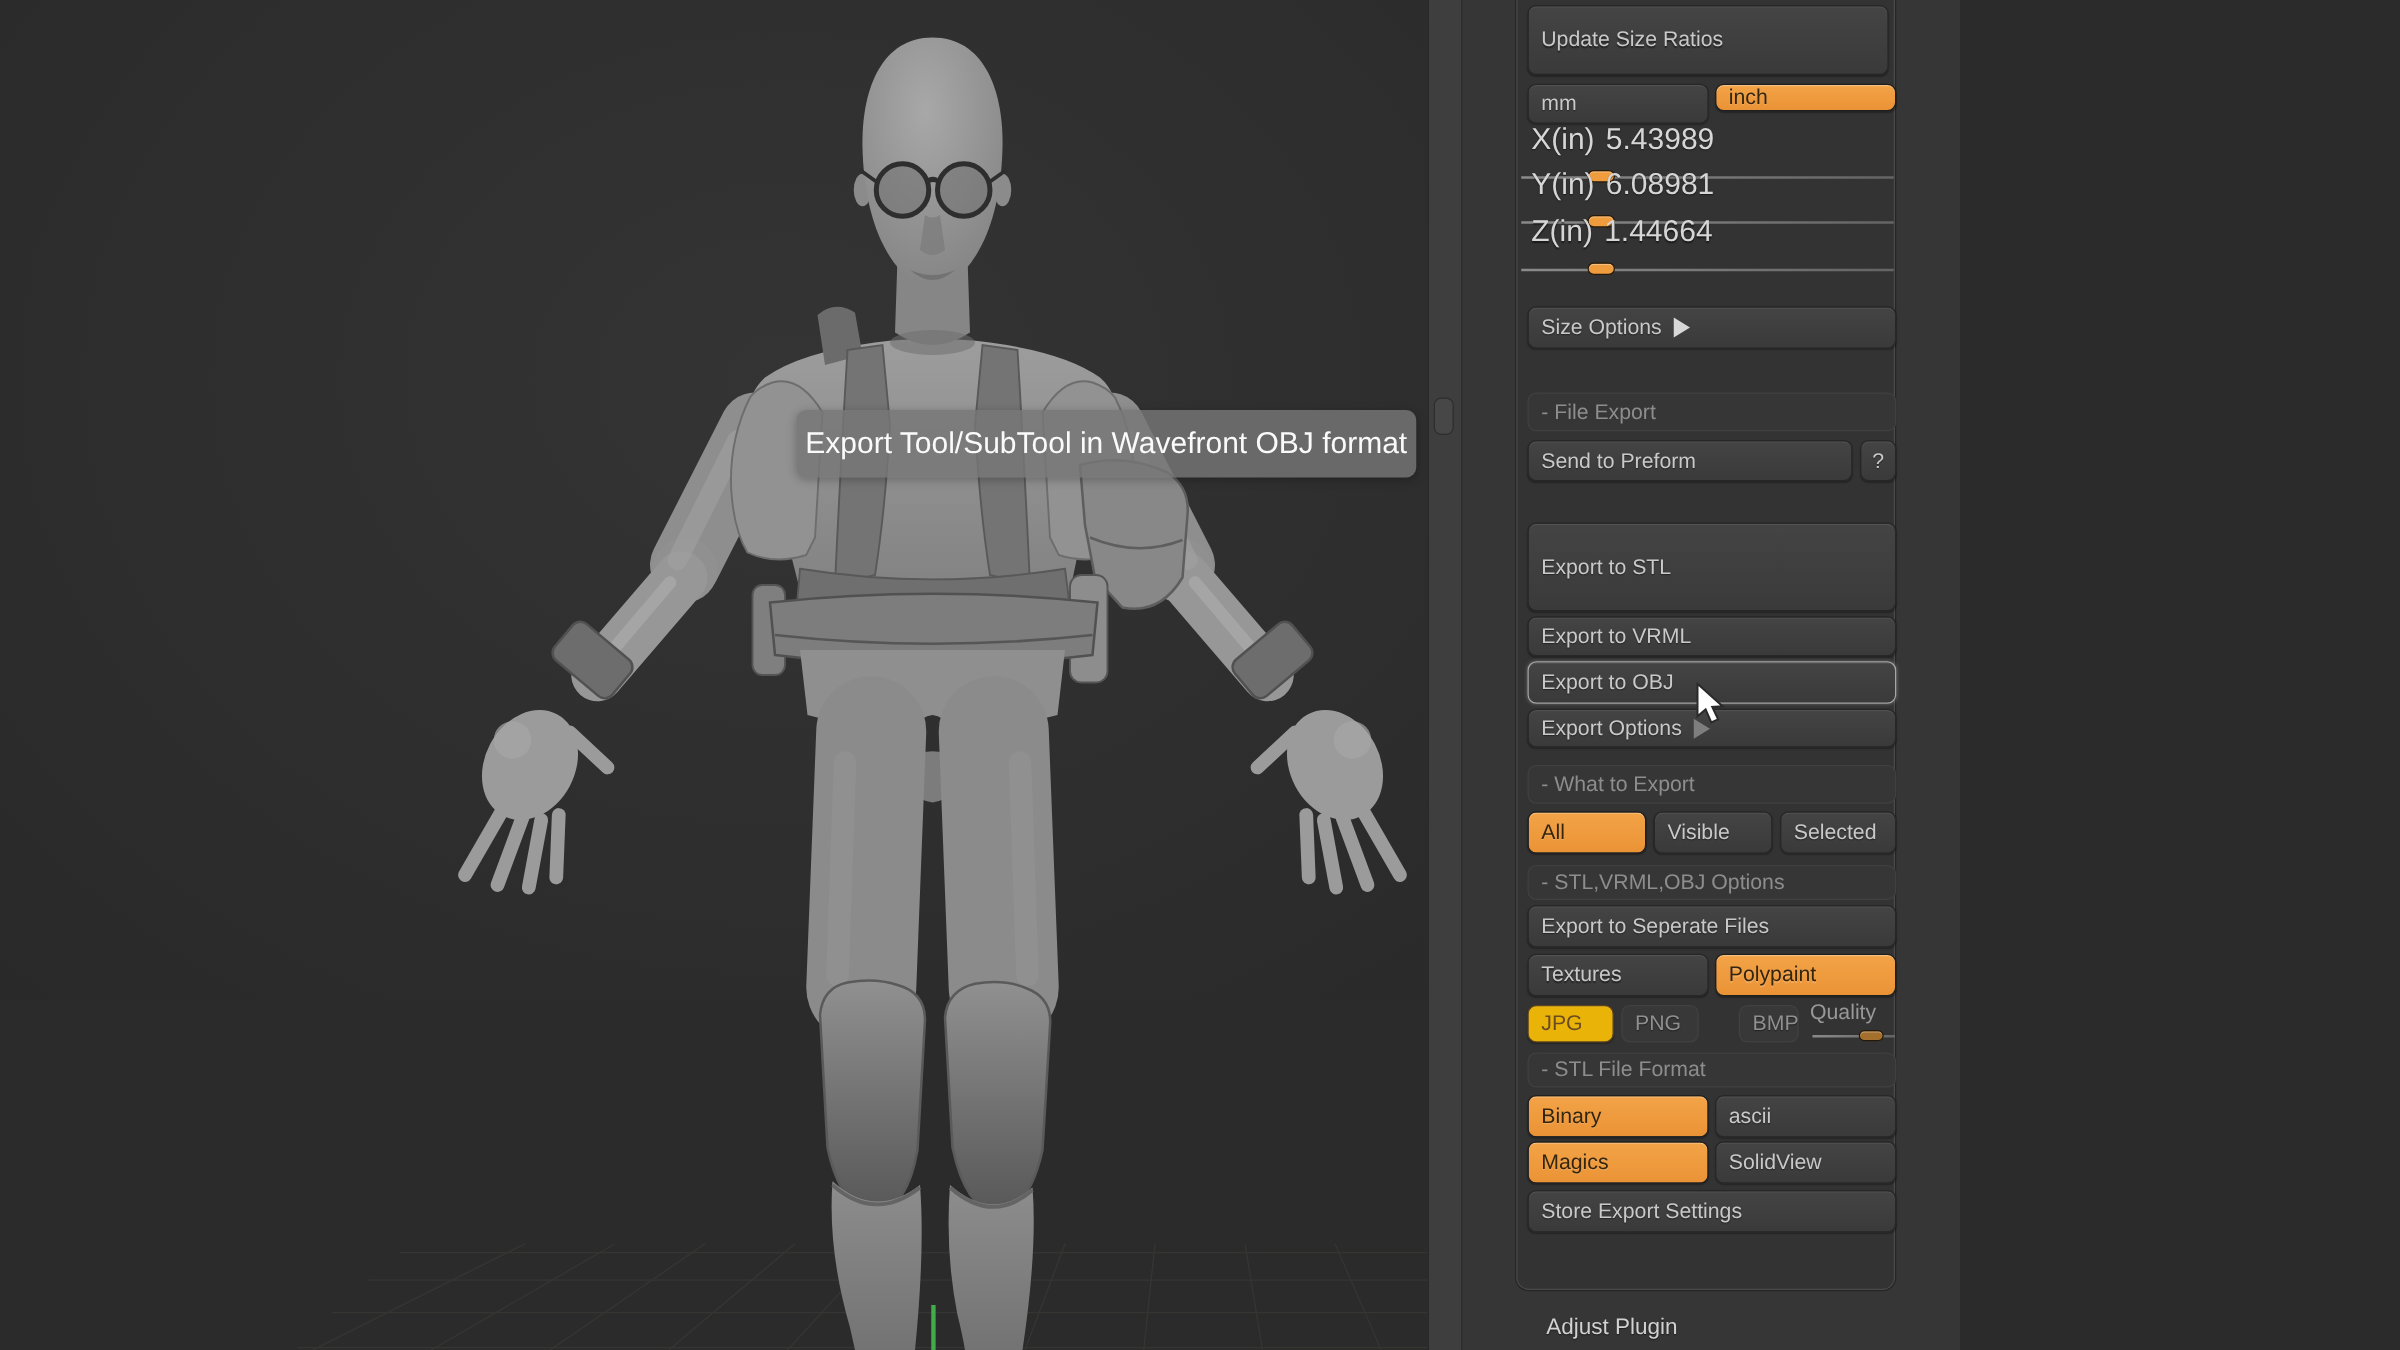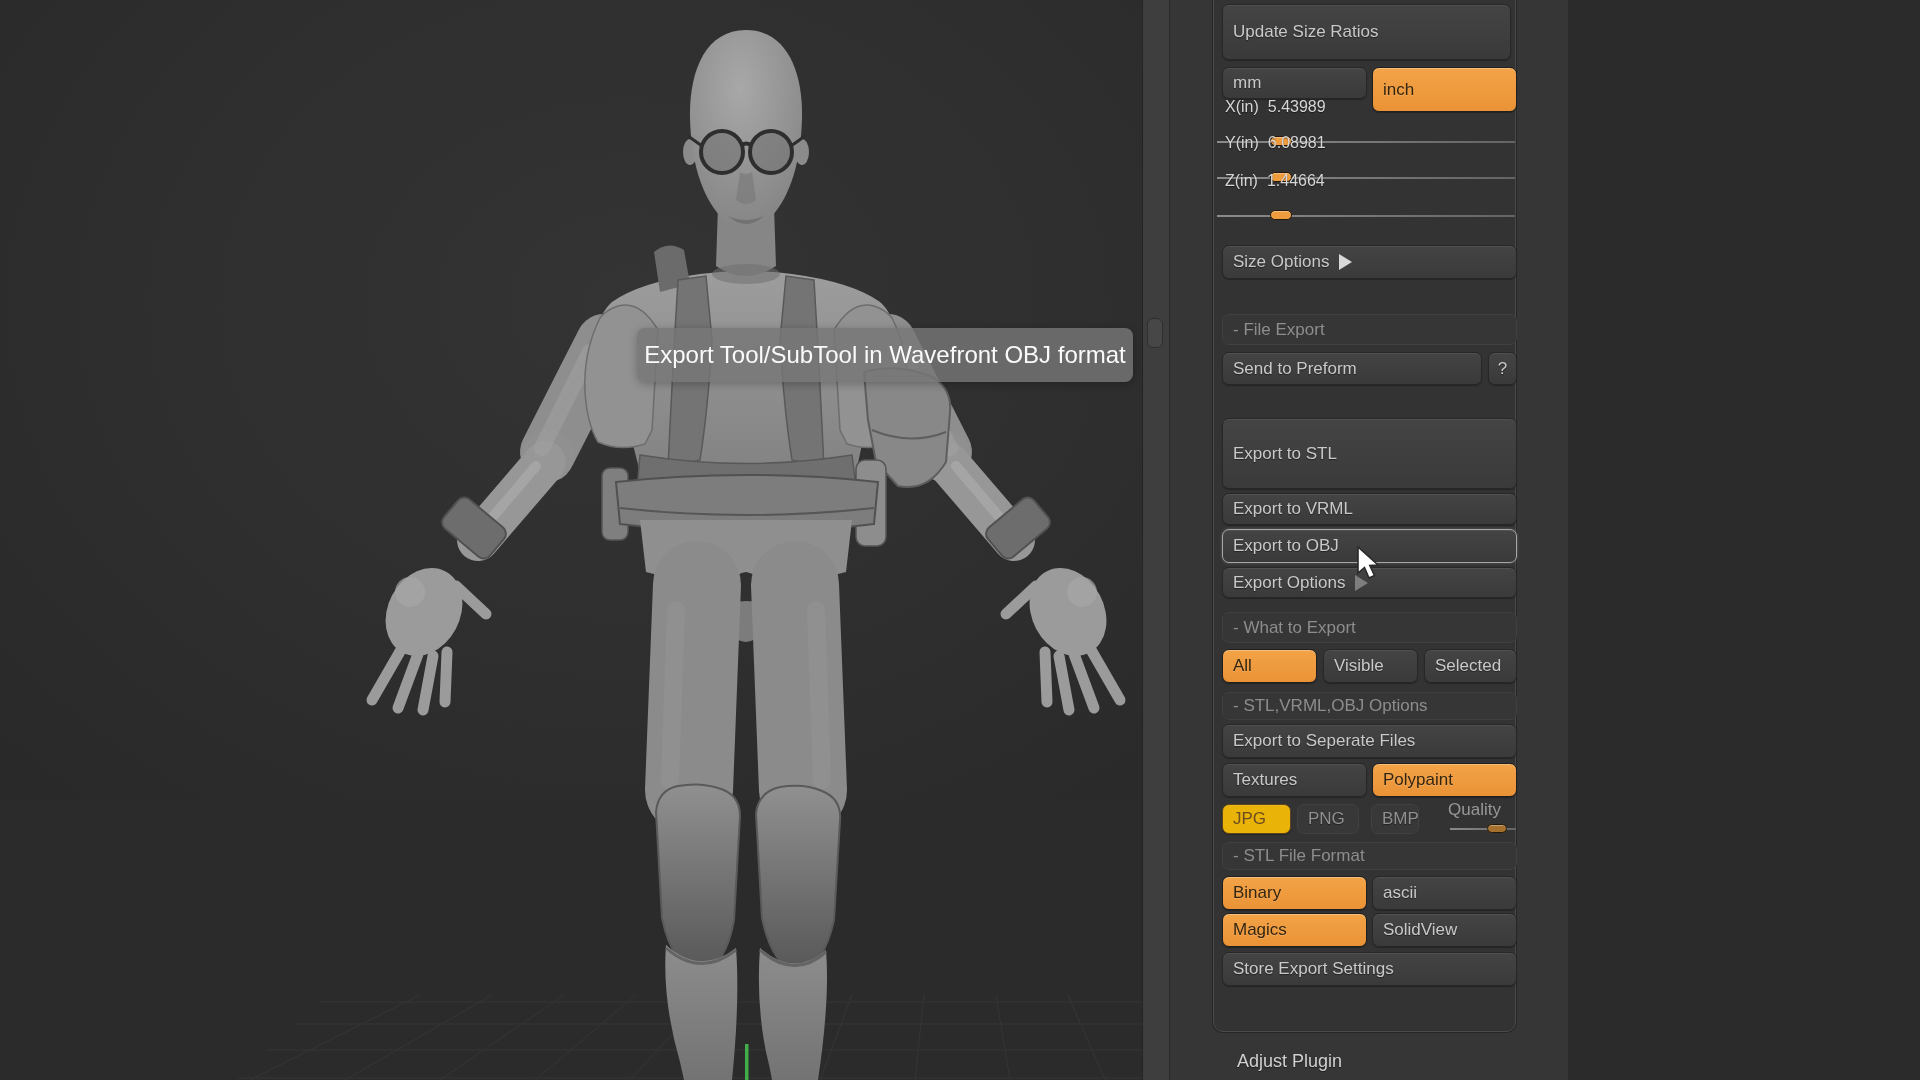--- a/index.html
+++ b/index.html
@@ -31,21 +31,21 @@
        box-shadow:inset 0 1px 0 rgba(255,255,255,.30),0 1px 1px rgba(0,0,0,.3);}
   .btn.hovered{border-color:#a6a6a6;box-shadow:inset 0 1px 0 rgba(255,255,255,.07),0 0 3px rgba(255,255,255,.25);}
   .btn.muted{background:#eab308;border-color:#5c4520;color:#6b4c20;text-shadow:none;}
   .btn.ghost{background:#383838;border-color:#414141;color:#909090;box-shadow:none;}
   .hdr{position:absolute;box-sizing:border-box;display:flex;align-items:center;
        background:#363636;border:1px solid #404040;border-radius:7px;color:#8d8d8d;
        font-size:17px;padding-left:10px;white-space:nowrap;}
   .play-icon{display:inline-block;width:0;height:0;border-left:13px solid #d8d8d8;
        border-top:8px solid transparent;border-bottom:8px solid transparent;margin-left:10px;}
   .play-icon.dim{border-left-color:#7e7e7e;}
-  .slider-label{position:absolute;color:#d6d6d6;font-size:16px;white-space:nowrap;
+  .slider-label{position:absolute;color:#d6d6d6;font-size:24px;white-space:nowrap;
        text-shadow:0 1px 1px rgba(0,0,0,.5);}
   .slider-label .val{margin-left:9px;}
   .track{position:absolute;height:2px;background:linear-gradient(90deg,#a0a0a0,#707070);opacity:.8;}
   .handle{position:absolute;width:22px;height:10px;border-radius:5px;background:#ef9c3e;
        border:1px solid #241a0c;box-sizing:border-box;box-shadow:inset 0 1px 0 rgba(255,255,255,.35);}
   .handle.q{background:#a5702e;width:20px;height:9px;}
   .q-label{position:absolute;color:#989898;font-size:17px;}
   #adjust-plugin{position:absolute;left:1237px;top:1051px;color:#d2d2d2;font-size:18px;
        text-shadow:0 1px 1px rgba(0,0,0,.5);}
   
@@ -207,21 +207,21 @@
   <div id="divider">
     <div class="notch"></div>
   </div>
   <div id="tray"></div>
 
   <div id="panel-box">
 
     <div class="btn center" style="left:8px;top:17px;width:289px;height:56px;">Update Size Ratios</div>
 
     <div class="btn" style="left:8px;top:80px;width:145px;height:32px;">mm</div>
-    <div class="btn orange" style="left:158px;top:80px;width:145px;height:45px;">inch</div>
+    <div class="btn orange" style="left:158px;top:80px;width:145px;height:22px;">inch</div>
 
     <div class="slider-label" style="left:11px;top:111px;">
       <span>X(in)</span><span class="val">5.43989</span>
     </div>
     <div class="track" style="left:3px;top:154px;width:298px;"></div>
     <div class="handle" style="left:56px;top:149px;"></div>
 
     <div class="slider-label" style="left:11px;top:147px;">
       <span>Y(in)</span><span class="val">6.08981</span>
     </div>
@@ -263,21 +263,21 @@
 
     <div class="hdr" style="left:8px;top:705px;width:295px;height:28px;">- STL,VRML,OBJ Options</div>
 
     <div class="btn" style="left:8px;top:737px;width:295px;height:34px;">Export to Seperate Files</div>
 
     <div class="btn" style="left:8px;top:776px;width:145px;height:34px;">Textures</div>
     <div class="btn orange" style="left:158px;top:776px;width:145px;height:34px;">Polypaint</div>
 
     <div class="btn muted" style="left:8px;top:817px;width:69px;height:30px;">JPG</div>
     <div class="btn ghost" style="left:83px;top:817px;width:62px;height:30px;">PNG</div>
-    <div class="btn ghost" style="left:157px;top:817px;width:48px;height:30px;">BMP</div>
+    <div class="btn ghost" style="left:177px;top:817px;width:48px;height:30px;">BMP</div>
     <div class="q-label" style="left:234px;top:813px;">Quality</div>
     <div class="track" style="left:236px;top:841px;width:66px;"></div>
     <div class="handle q" style="left:273px;top:837px;"></div>
 
     <div class="hdr" style="left:8px;top:855px;width:295px;height:28px;">- STL File Format</div>
 
     <div class="btn orange" style="left:8px;top:889px;width:145px;height:34px;">Binary</div>
     <div class="btn" style="left:158px;top:889px;width:145px;height:34px;">ascii</div>
 
     <div class="btn orange" style="left:8px;top:926px;width:145px;height:34px;">Magics</div>

